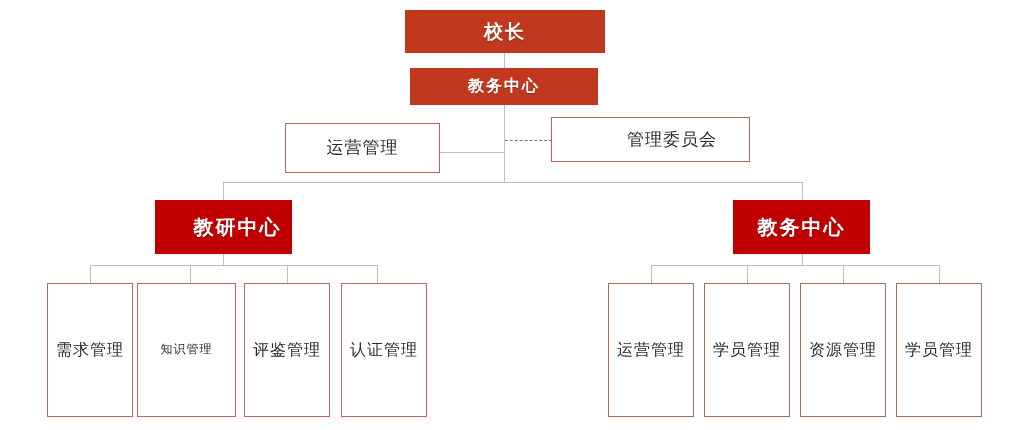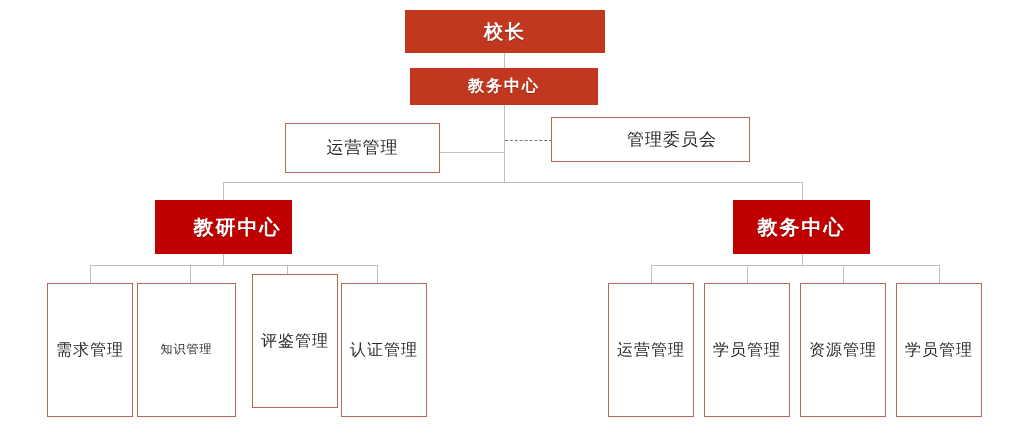--- a/index.html
+++ b/index.html
@@ -108,21 +108,21 @@
   <div class="node plain" style="left:285px; top:123px; width:155px; height:50px; font-size:17px;">运营管理</div>
 
   <div class="node plain" style="left:551px; top:117px; width:199px; height:45px; font-size:17px;padding-left:43px;">管理委员会</div>
 
   <div class="node center" style="left:155px; top:200px; width:137px; height:54px; font-size:20px;padding-left:28px;">教研中心</div>
 
   <div class="node center" style="left:733px; top:200px; width:137px; height:54px; font-size:20px;">教务中心</div>
 
   <div class="node plain" style="left:47px; top:283px; width:86px; height:134px; font-size:16px;">需求管理</div>
   <div class="node plain" style="left:137px; top:283px; width:99px; height:134px; font-size:12px;">知识管理</div>
-  <div class="node plain" style="left:244px; top:274px; width:86px; height:134px; font-size:16px;margin-left:8px;">评鉴管理</div>
+  <div class="node plain" style="left:244px; top:283px; width:86px; height:134px; font-size:16px;">评鉴管理</div>
   <div class="node plain" style="left:341px; top:283px; width:86px; height:134px; font-size:16px;">认证管理</div>
 
   <div class="node plain" style="left:608px; top:283px; width:86px; height:134px; font-size:16px;">运营管理</div>
   <div class="node plain" style="left:704px; top:283px; width:86px; height:134px; font-size:16px;">学员管理</div>
   <div class="node plain" style="left:800px; top:283px; width:86px; height:134px; font-size:16px;">资源管理</div>
   <div class="node plain" style="left:896px; top:283px; width:86px; height:134px; font-size:16px;">学员管理</div>
 
 </div>
 
 </body></html>

